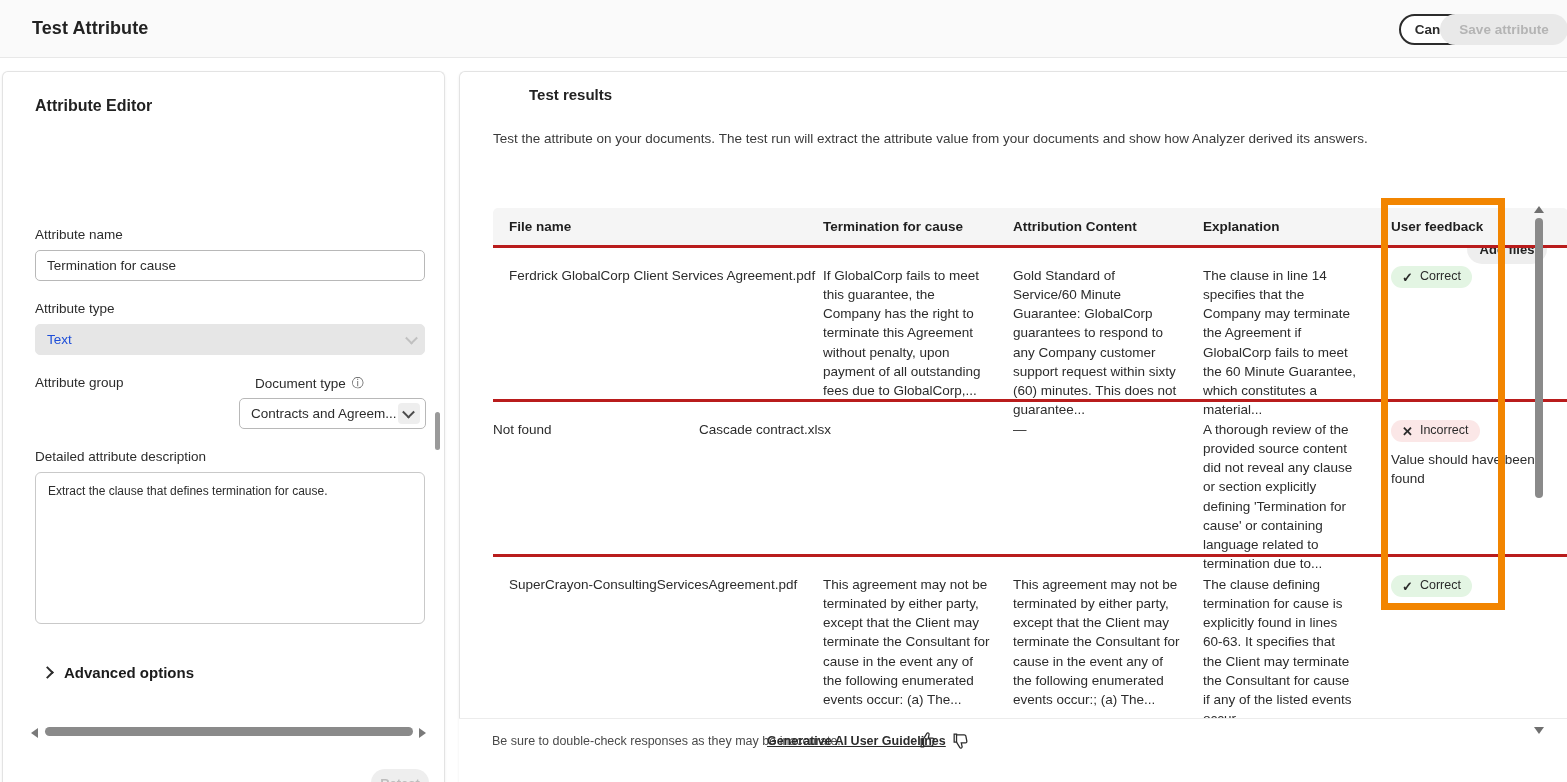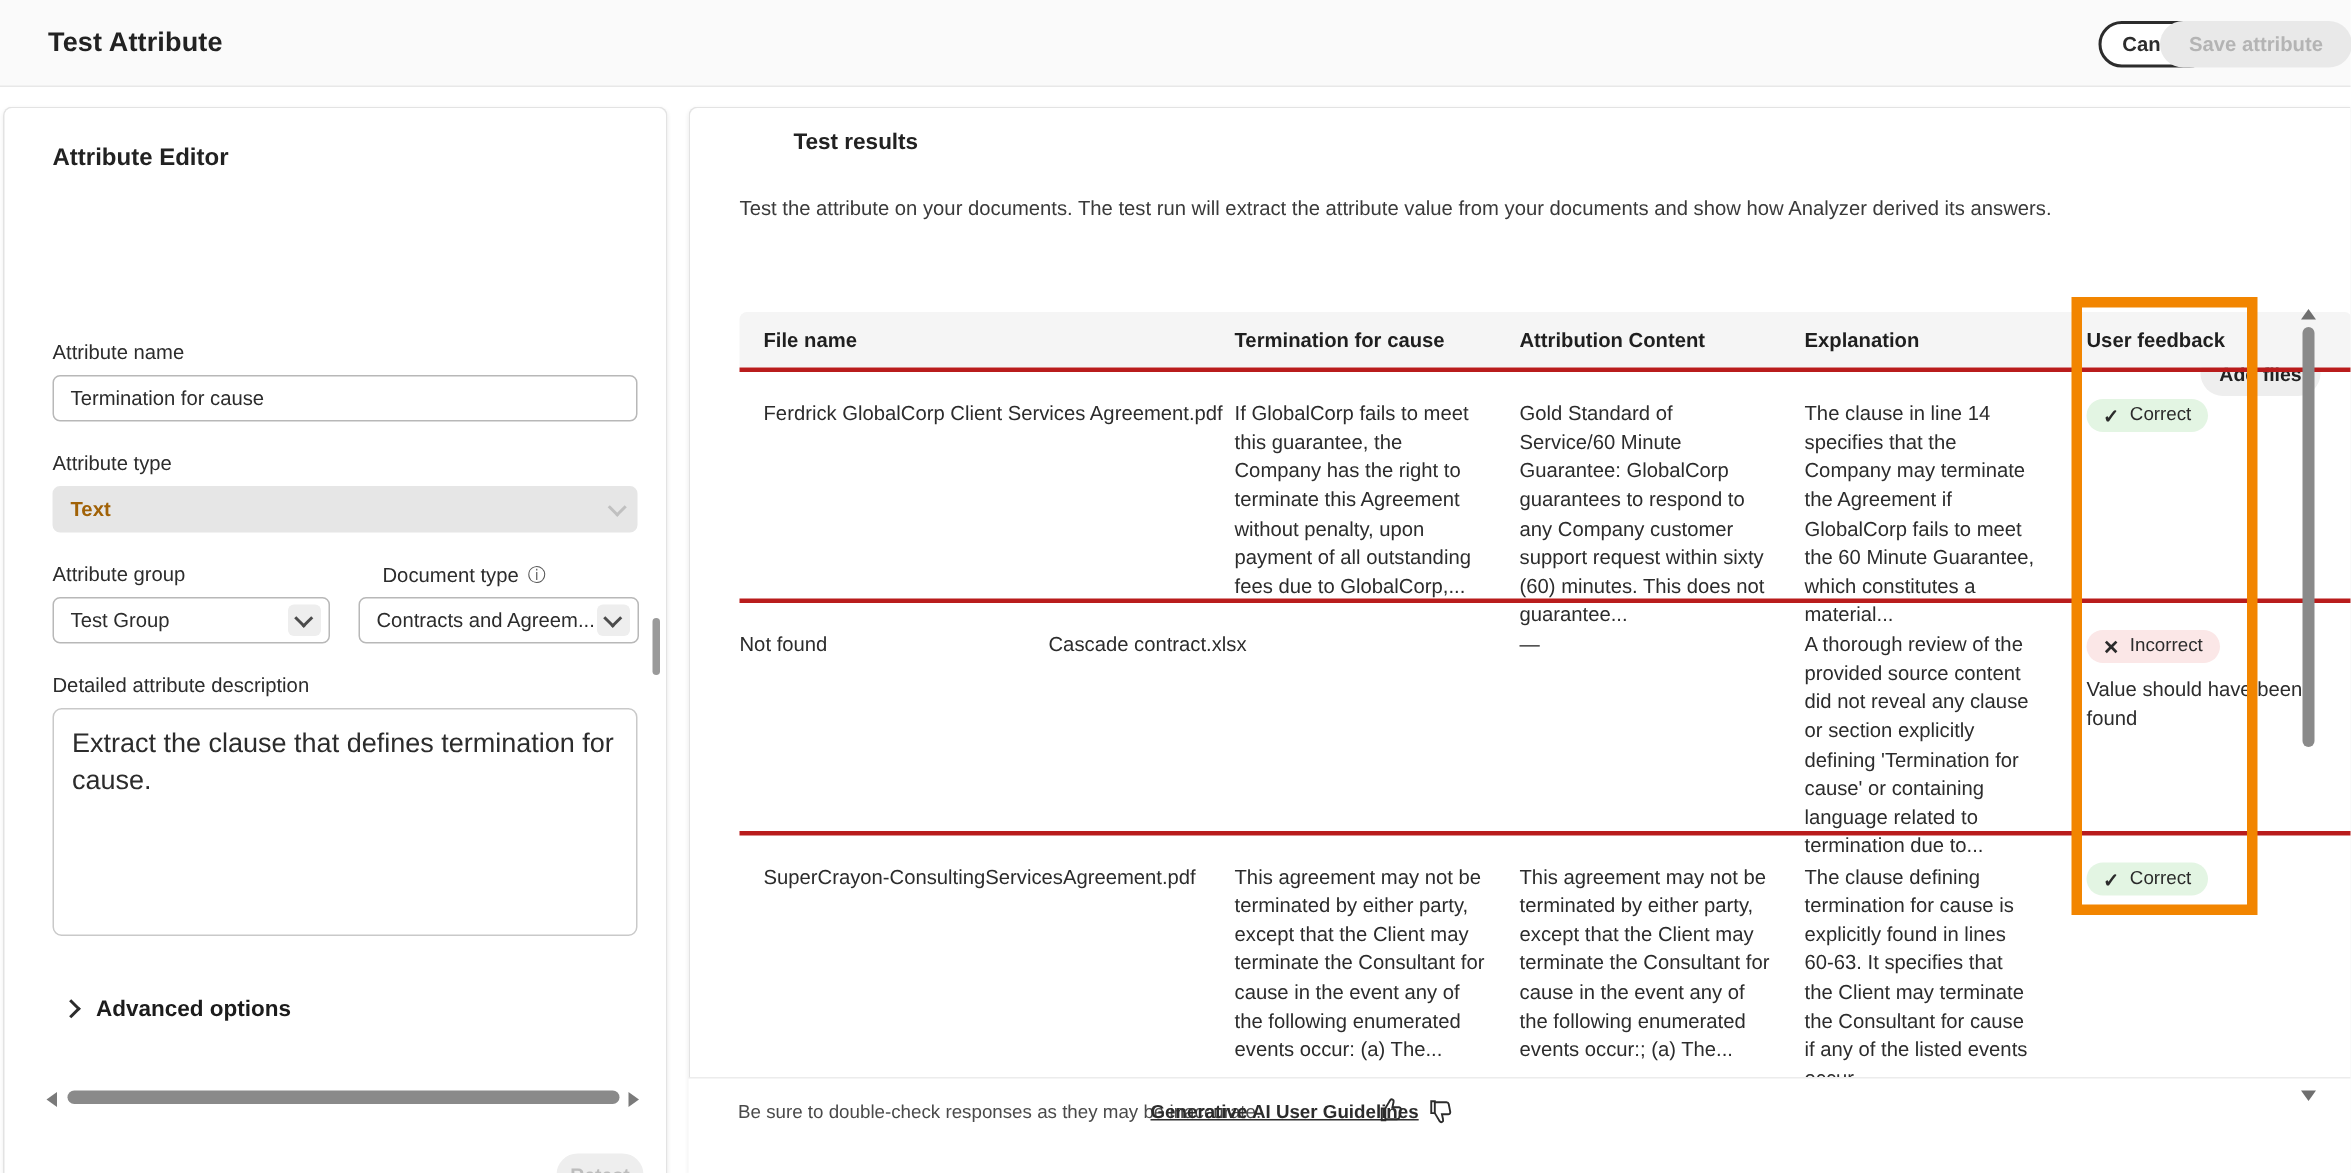--- a/index.html
+++ b/index.html
@@ -68,42 +68,42 @@
     position: absolute; height: 31px;
     border: 1px solid #b8b8b8; border-radius: 5px;
     background: #ffffff;
     font-size: 13.5px; color: #2c2c2c;
     display: flex; align-items: center;
     padding: 0 34px 0 11px;
     cursor: pointer;
     white-space: nowrap; overflow: hidden;
   }
   .select-box.disabled {
-    background: #e6e6e6; border-color: #e6e6e6; color: #a16207; cursor: default; font-weight: bold;
+    background: #e6e6e6; border-color: #e6e6e6; color: #1d4ed8; cursor: default;
   }
   .chev {
     position: absolute; right: 8px; top: 50%;
     width: 9px; height: 9px;
     border-right: 2px solid #4b4b4b; border-bottom: 2px solid #4b4b4b;
     transform: translateY(-70%) rotate(45deg);
   }
   .select-box.disabled .chev { border-color: #c0c0c0; }
   .chev-tile {
     position: absolute; right: 5px; top: 4px;
     width: 22px; height: 21px; border-radius: 4px; background: #eeeeee;
   }
   #attr-name-input { left: 32px; top: 178px; width: 390px; }
   #attr-type-select { left: 32px; top: 252px; width: 390px; }
   #attr-group-select { left: 32px; top: 326px; width: 185px; }
   #doc-type-select { left: 236px; top: 326px; width: 187px; }
 
   #desc-textarea {
     position: absolute; left: 32px; top: 400px; width: 390px; height: 152px;
     border: 1px solid #c9c9c9; border-radius: 6px; background: #fff;
-    font-size: 18px; color: #2c2c2c; padding: 10px 12px; line-height: 1.4;
+    font-size: 12px; color: #2c2c2c; padding: 10px 12px; line-height: 1.4;
     cursor: text;
   }
 
   #advanced-options {
     position: absolute; left: 40px; top: 592px;
     display: flex; align-items: center; gap: 12px;
     cursor: pointer;
   }
   #advanced-options .tri {
     width: 9px; height: 9px;
@@ -263,25 +263,20 @@
   <div class="field-label" style="left:32px; top:155px;">Attribute name</div>
   <div class="text-input" id="attr-name-input">Termination for cause</div>
 
   <div class="field-label" style="left:32px; top:229px;">Attribute type</div>
   <div class="select-box disabled" id="attr-type-select">
     <span>Text</span>
     <span class="chev"></span>
   </div>
 
   <div class="field-label" style="left:32px; top:303px;">Attribute group</div>
-  <div class="select-box" id="attr-group-select">
-    <span>Test Group</span>
-    <span class="chev-tile"></span>
-    <span class="chev" style="right:12px;"></span>
-  </div>
 
   <div class="field-label" style="left:252px; top:303px; display:flex; align-items:center; gap:6px;justify-content:flex-end;">
     <span>Document type</span>
     <span style="font-size:12px; color:#555;">ⓘ</span>
   </div>
   <div class="select-box" id="doc-type-select">
     <span>Contracts and Agreem...</span>
     <span class="chev-tile"></span>
     <span class="chev" style="right:12px;"></span>
   </div>

